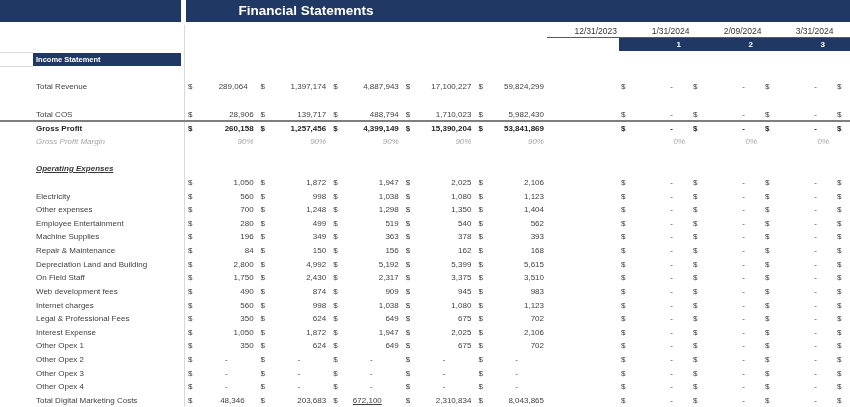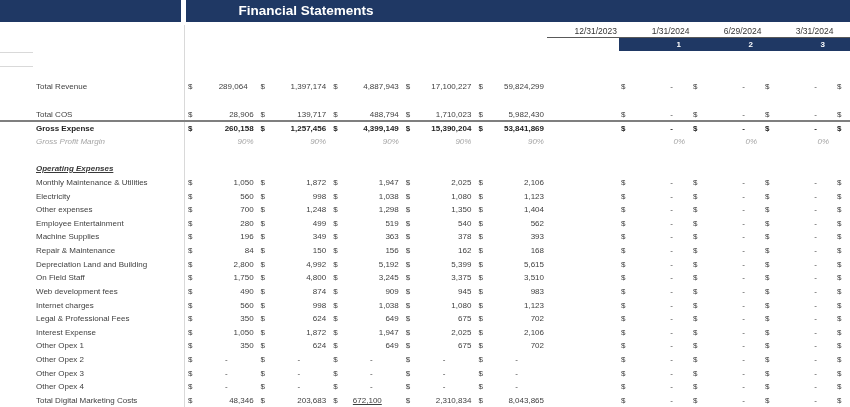--- a/index.html
+++ b/index.html
@@ -38,33 +38,34 @@
 <body>
 
 <div id="sheet">
   <div class="abs navy" id="titlebar-left" style="background: rgb(31, 56, 100);"></div>
   <div class="abs navy" id="titlebar-main" style="background: rgb(31, 56, 100);"></div>
   <div class="abs" id="page-title">Financial Statements</div>
 
   <div class="abs" id="dates-row">
       <div class="abs date-cell" style="left: 547.5px; width: 71.5px; top: 25px;">12/31/2023</div>
       <div class="abs date-cell" style="left: 619.5px; width: 72px; top: 25px;">1/31/2024</div>
-      <div class="abs date-cell" style="left: 691.5px; width: 72px; top: 25px;">6/29/2024</div>
+      <div class="abs date-cell" style="left: 691.5px; width: 72px; top: 25px;">2/09/2024</div>
       <div class="abs date-cell" style="left: 763.5px; width: 72px; top: 25px;">3/31/2024</div>
     </div>
   <div class="abs" id="dates-underline"></div>
 
   <div class="abs navy" id="num-bar" style="background: rgb(31, 56, 100);">
       <div class="abs num-cell" style="left: 0px; width: 72px;">1</div>
       <div class="abs num-cell" style="left: 72px; width: 72px;">2</div>
       <div class="abs num-cell" style="left: 144px; width: 72px;">3</div>
     </div>
 
   <div class="abs edge-grid" style="top:52px;"></div>
   <div class="abs edge-grid" style="top:66px;"></div>
+  <div class="abs navy" id="is-bar" style="background: rgb(31, 56, 100);">Income Statement</div>
 
   <div class="abs" id="vline"></div>
   <div class="abs" id="gp-line"></div>
 
   <div class="abs" id="rows-root">
       <div class="abs row" style="top: 80px;">
         <div class="label">Total Revenue</div>
         <div class="cell" style="left: 186px; width: 72.6px;">
           <div class="dollar">$</div>
           <div class="val" style="right: 11px;">289,064</div>
@@ -129,21 +130,21 @@
           <div class="dollar">$</div>
           <div class="val" style="right: 18px;">-</div>
         </div>
         <div class="cell" style="left: 763px; width: 72px;">
           <div class="dollar">$</div>
           <div class="val" style="right: 18px;">-</div>
         </div>
         <div class="cell" style="left: 837px; width: 13px;">$</div>
       </div>
       <div class="abs row" style="top: 121.8px;">
-        <div class="label b">Gross Expense</div>
+        <div class="label b">Gross Profit</div>
         <div class="cell b" style="left: 186px; width: 72.6px;">
           <div class="dollar">$</div>
           <div class="val" style="right: 5px;">260,158</div>
         </div>
         <div class="cell b" style="left: 258.6px; width: 72.6px;">
           <div class="dollar">$</div>
           <div class="val" style="right: 5px;">1,257,456</div>
         </div>
         <div class="cell b" style="left: 331.2px; width: 72.6px;">
           <div class="dollar">$</div>
@@ -195,21 +196,20 @@
           <div class="val gray-i" style="right: 6px;">0%</div>
         </div>
         <div class="cell" style="left: 763px; width: 72px;">
           <div class="val gray-i" style="right: 6px;">0%</div>
         </div>
       </div>
       <div class="abs row" style="top: 161.5px;">
         <div class="label section-lbl">Operating Expenses</div>
       </div>
       <div class="abs row" style="top: 176px;">
-        <div class="label">Monthly Maintenance &amp; Utilities</div>
         <div class="cell" style="left: 186px; width: 72.6px;">
           <div class="dollar">$</div>
           <div class="val" style="right: 5px;">1,050</div>
         </div>
         <div class="cell" style="left: 258.6px; width: 72.6px;">
           <div class="dollar">$</div>
           <div class="val" style="right: 5px;">1,872</div>
         </div>
         <div class="cell" style="left: 331.2px; width: 72.6px;">
           <div class="dollar">$</div>
@@ -454,25 +454,25 @@
         <div class="cell" style="left: 837px; width: 13px;">$</div>
       </div>
       <div class="abs row" style="top: 271.34px;">
         <div class="label">On Field Staff</div>
         <div class="cell" style="left: 186px; width: 72.6px;">
           <div class="dollar">$</div>
           <div class="val" style="right: 5px;">1,750</div>
         </div>
         <div class="cell" style="left: 258.6px; width: 72.6px;">
           <div class="dollar">$</div>
-          <div class="val" style="right: 5px;">4,800</div>
-        </div>
-        <div class="cell" style="left: 331.2px; width: 72.6px;">
-          <div class="dollar">$</div>
-          <div class="val" style="right: 5px;">3,245</div>
+          <div class="val" style="right: 5px;">2,430</div>
+        </div>
+        <div class="cell" style="left: 331.2px; width: 72.6px;">
+          <div class="dollar">$</div>
+          <div class="val" style="right: 5px;">2,317</div>
         </div>
         <div class="cell" style="left: 403.8px; width: 72.6px;">
           <div class="dollar">$</div>
           <div class="val" style="right: 5px;">3,375</div>
         </div>
         <div class="cell" style="left: 476.4px; width: 72.6px;">
           <div class="dollar">$</div>
           <div class="val" style="right: 5px;">3,510</div>
         </div>
         <div class="cell" style="left: 619px; width: 72px;">
@@ -774,21 +774,21 @@
         <div class="cell" style="left: 763px; width: 72px;">
           <div class="dollar">$</div>
           <div class="val" style="right: 18px;">-</div>
         </div>
         <div class="cell" style="left: 837px; width: 13px;">$</div>
       </div>
       <div class="abs row" style="top: 393.92px;">
         <div class="label">Total Digital Marketing Costs</div>
         <div class="cell" style="left: 186px; width: 72.6px;">
           <div class="dollar">$</div>
-          <div class="val" style="right: 5px;">48,346</div>
+          <div class="val" style="right: 14px;">48,346</div>
         </div>
         <div class="cell" style="left: 258.6px; width: 72.6px;">
           <div class="dollar">$</div>
           <div class="val" style="right: 5px;">203,683</div>
         </div>
         <div class="cell" style="left: 331.2px; width: 72.6px;">
           <div class="dollar">$</div>
           <div class="val" style="right: 22px; text-decoration: underline;">672,100</div>
         </div>
         <div class="cell" style="left: 403.8px; width: 72.6px;">

